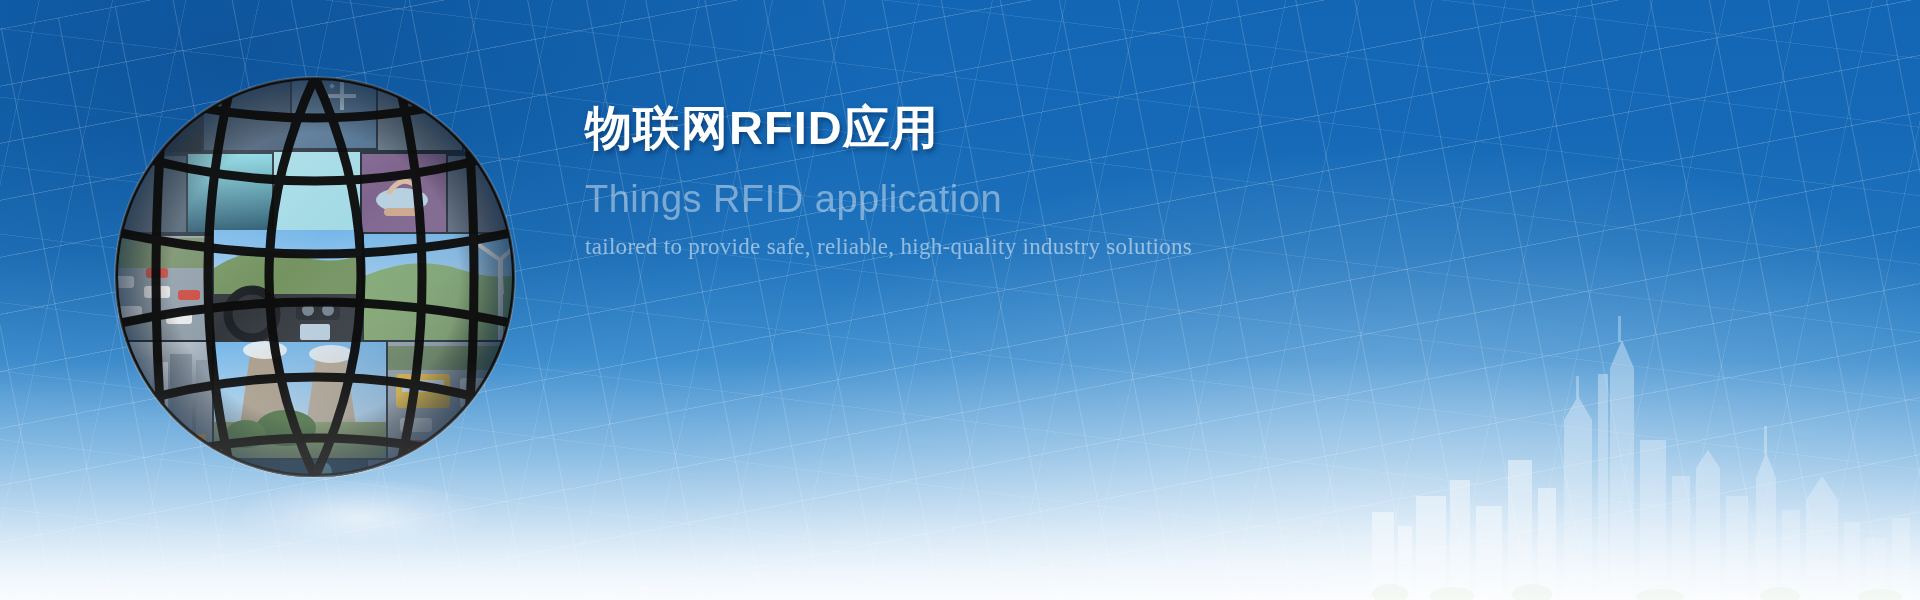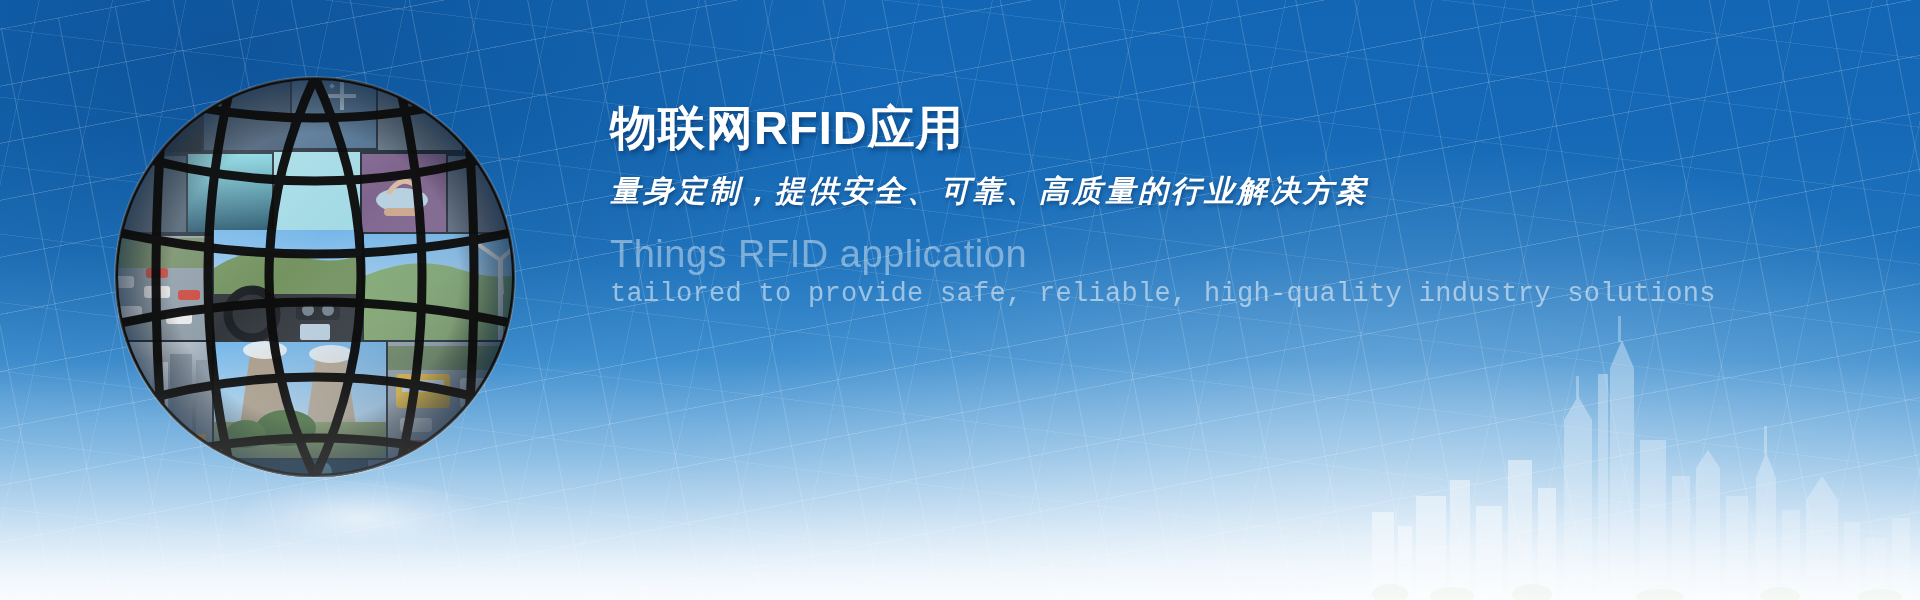--- a/index.html
+++ b/index.html
@@ -103,21 +103,21 @@
       rgba(255,255,255,0.55) 0%,
       rgba(210,228,245,0.30) 48%,
       rgba(255,255,255,0) 76%);
     border-radius:50%;
     pointer-events:none;
   }
 
   
   .copy {
     position:absolute;
-    left:610px; top:100px;
+    left:585px; top:100px;
     width:1280px;
   }
   .headline-cn {
     font-size:47px;
     font-weight:bold;
     color:#ffffff;
     letter-spacing:1px;
     line-height:1.18;
     text-shadow:2px 3px 5px rgba(0,38,82,0.55);
     white-space:nowrap;
@@ -136,22 +136,23 @@
   }
   .headline-en {
     margin-top:22px;
     font-size:38px;
     color:rgba(255,255,255,0.42);
     letter-spacing:0.5px;
     line-height:1.2;
     white-space:nowrap;
   }
   .subhead-en {
-    font-family:Liberation Mono, monospace;
-    font-size:27px;
+    margin-top:10px;
+    font-family:Liberation Serif, serif;
+    font-size:23px;
     color:rgba(255,255,255,0.52);
     letter-spacing:0.3px;
     line-height:1.25;
     white-space:nowrap;
   }
 </style>
 </head>
 <body>
 
 <div class="banner">
@@ -405,18 +406,17 @@
 
       <circle cx="215" cy="215" r="200" fill="none" stroke="rgba(255,255,255,0.18)" stroke-width="2"></circle>
     </svg>
     <div class="globe-reflect"></div>
   </div>
 
   <div class="mesh-fade"></div>
 
   <div class="copy">
     <div class="headline-cn">物联网RFID应用</div>
-    <div class="subhead-cn">量身定制，提供安全、可靠、高质量的行业解决方案</div>
     <div class="headline-en">Things RFID application</div>
     <div class="subhead-en">tailored to provide safe, reliable, high-quality industry solutions</div>
   </div>
 
 </div>
 
 </body></html>

